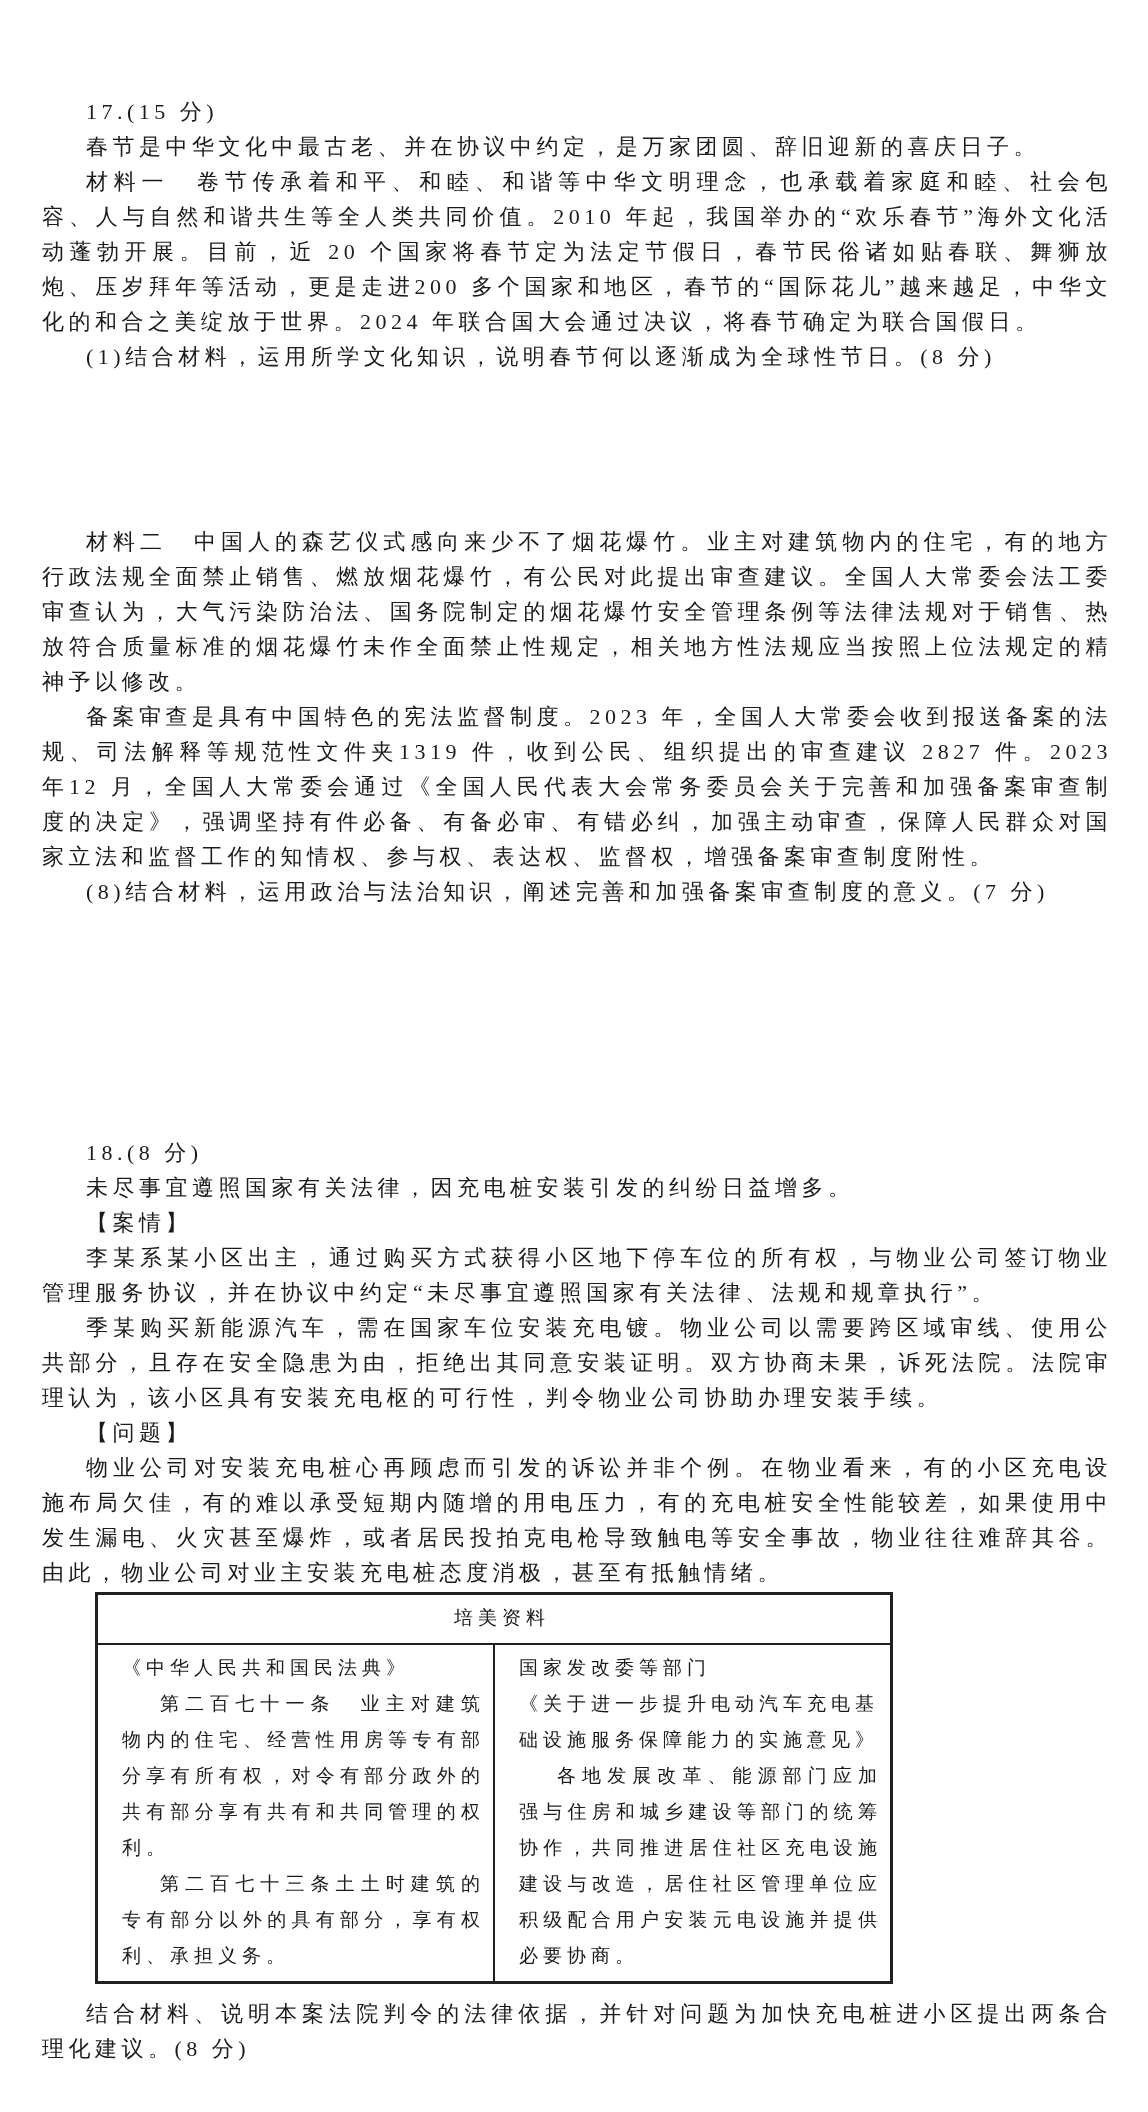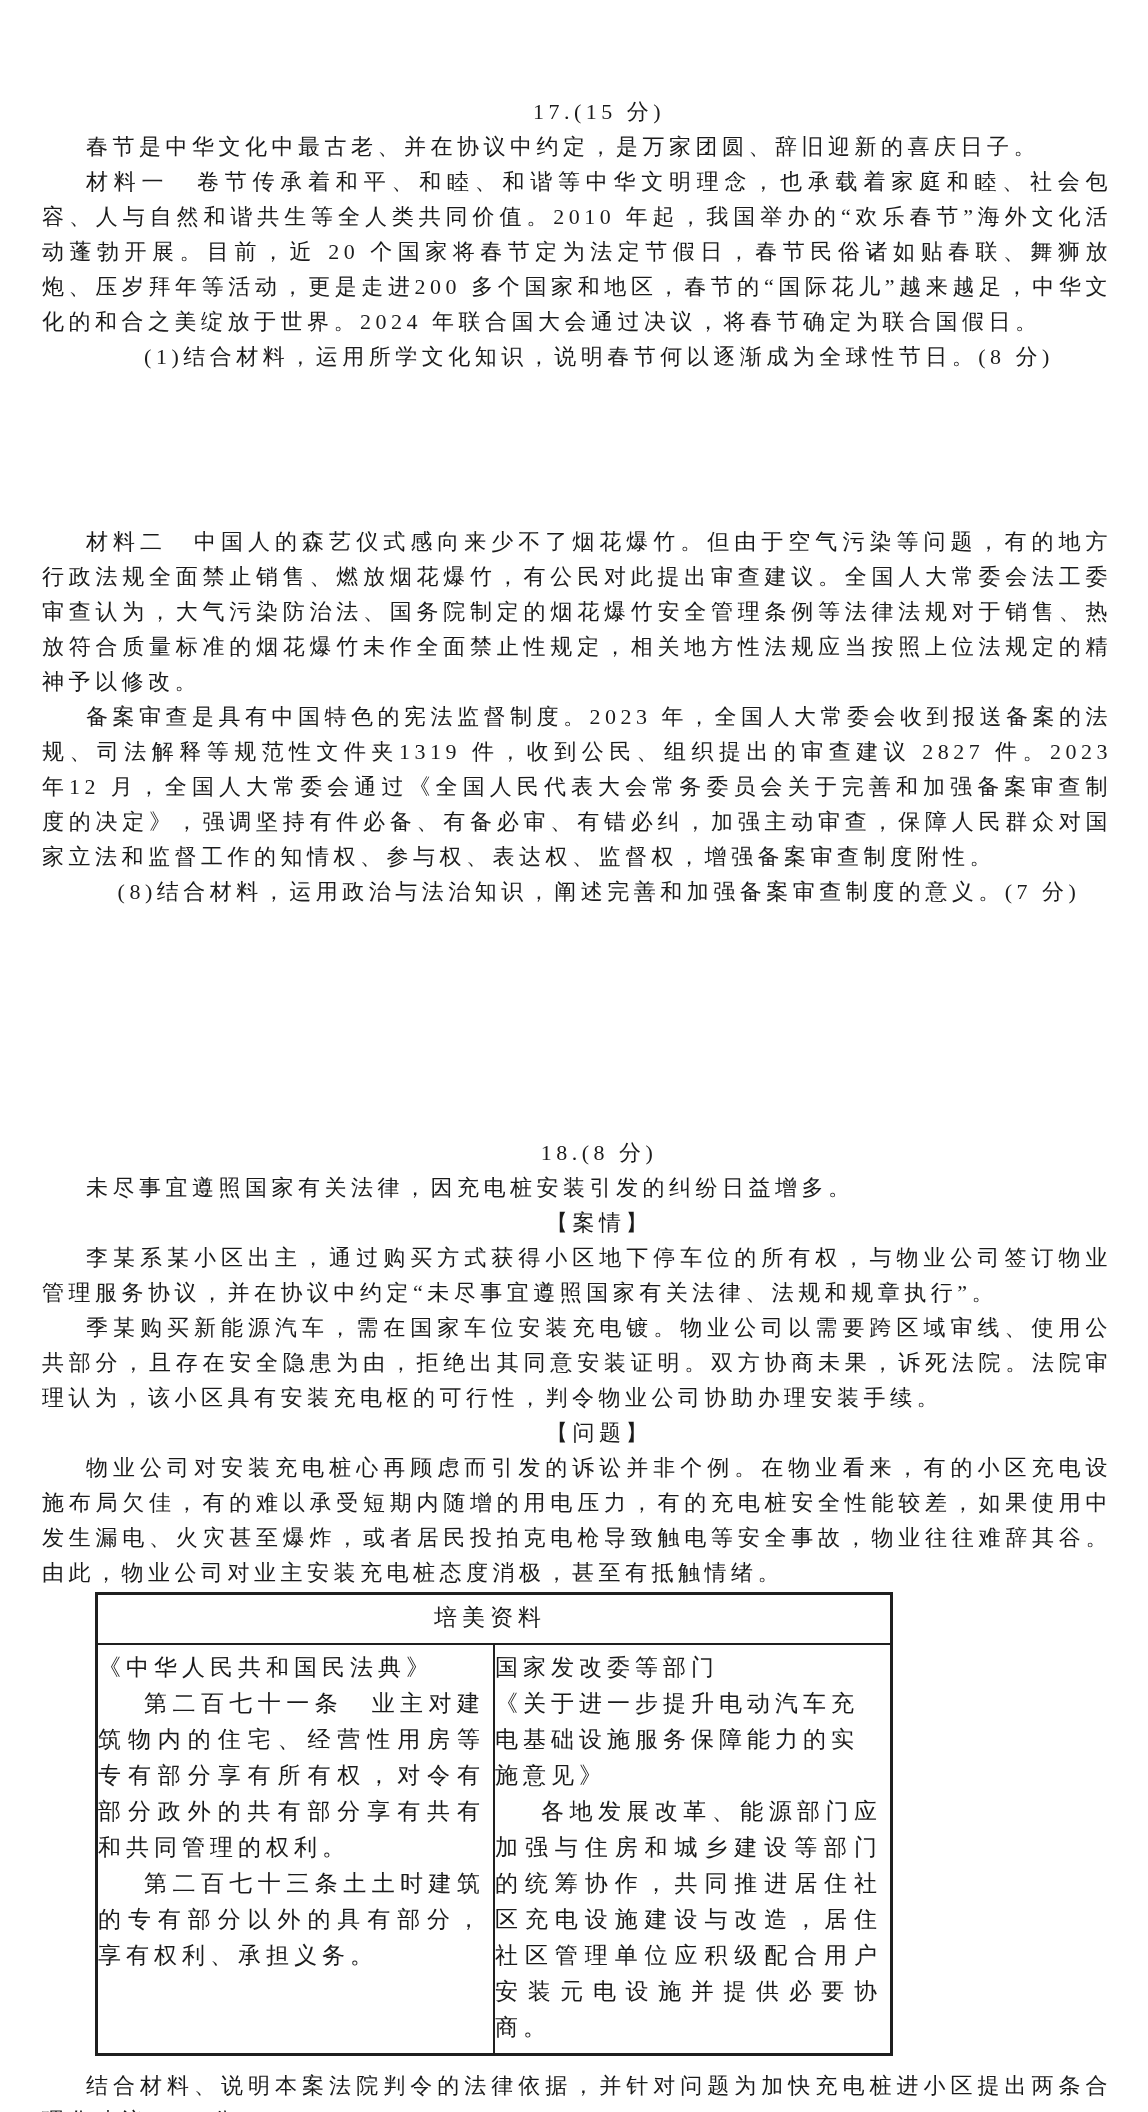--- a/index.html
+++ b/index.html
@@ -19,36 +19,36 @@
     width: 1148px;
     height: 2112px;
     padding: 94px 36px 0 42px;
   }
   p {
     margin: 0;
     font-size: 22px;
     line-height: 35px;
     letter-spacing: 4.5px;
   }
-  .indent { text-indent: 2em; text-align: center; }
+  .indent { text-indent: 2em; }
   .just { text-align: justify; }
   .spacer-1 { height: 150px; }
   .spacer-2 { height: 226px; }
   table.ref {
     border-collapse: collapse;
     table-layout: fixed;
     width: 798px;
     margin: 2px 0 0 53px;
     border: 3px solid #1f1f1f;
   }
   table.ref td {
     border: 2px solid #1f1f1f;
     vertical-align: top;
-    padding: 5px 8px 7px 0;
-    font-size: 23px;
+    padding: 5px 8px 7px 24px;
+    font-size: 19px;
     line-height: 36px;
     letter-spacing: 5px;
     margin-left: 28px;
   }
   td.tbl-title {
     text-align: center;
     font-size: 25px;
     letter-spacing: 7px;
     padding: 6px 0;
     line-height: 38px;
@@ -66,21 +66,21 @@
 <div class="page">
 
   <section>
     <p class="indent">17.(15 分)</p>
     <p class="indent just">春节是中华文化中最古老、并在协议中约定，是万家团圆、辞旧迎新的喜庆日子。</p>
     <p class="indent just">材料一　卷节传承着和平、和睦、和谐等中华文明理念，也承载着家庭和睦、社会包容、人与自然和谐共生等全人类共同价值。2010 年起，我国举办的“欢乐春节”海外文化活动蓬勃开展。目前，近 20 个国家将春节定为法定节假日，春节民俗诸如贴春联、舞狮放炮、压岁拜年等活动，更是走进200 多个国家和地区，春节的“国际花儿”越来越足，中华文化的和合之美绽放于世界。2024 年联合国大会通过决议，将春节确定为联合国假日。</p>
     <p class="indent">(1)结合材料，运用所学文化知识，说明春节何以逐渐成为全球性节日。(8 分)</p>
 
     <div class="spacer-1"></div>
 
-    <p class="indent just">材料二　中国人的森艺仪式感向来少不了烟花爆竹。但由于空气污染等问题，有的地方行政法规全面禁止销售、燃放烟花爆竹，有公民对此提出审查建议。全国人大常委会法工委审查认为，大气污染防治法、国务院制定的烟花爆竹安全管理条例等法律法规对于销售、热放符合质量标准的烟花爆竹未作全面禁止性规定，相关地方性法规应当按照上位法规定的精神予以修改。</p>
+    <p class="indent just">材料二　中国人的森艺仪式感向来少不了烟花爆竹。业主对建筑物内的住宅，有的地方行政法规全面禁止销售、燃放烟花爆竹，有公民对此提出审查建议。全国人大常委会法工委审查认为，大气污染防治法、国务院制定的烟花爆竹安全管理条例等法律法规对于销售、热放符合质量标准的烟花爆竹未作全面禁止性规定，相关地方性法规应当按照上位法规定的精神予以修改。</p>
     <p class="indent just">备案审查是具有中国特色的宪法监督制度。2023 年，全国人大常委会收到报送备案的法规、司法解释等规范性文件夹1319 件，收到公民、组织提出的审查建议 2827 件。2023 年12 月，全国人大常委会通过《全国人民代表大会常务委员会关于完善和加强备案审查制度的决定》，强调坚持有件必备、有备必审、有错必纠，加强主动审查，保障人民群众对国家立法和监督工作的知情权、参与权、表达权、监督权，增强备案审查制度附性。</p>
     <p class="indent">(8)结合材料，运用政治与法治知识，阐述完善和加强备案审查制度的意义。(7 分)</p>
   </section>
 
   <div class="spacer-2"></div>
 
   <section>
     <p class="indent">18.(8 分)</p>
     <p class="indent just">未尽事宜遵照国家有关法律，因充电桩安装引发的纠纷日益增多。</p>
     <p class="indent">【案情】</p>

